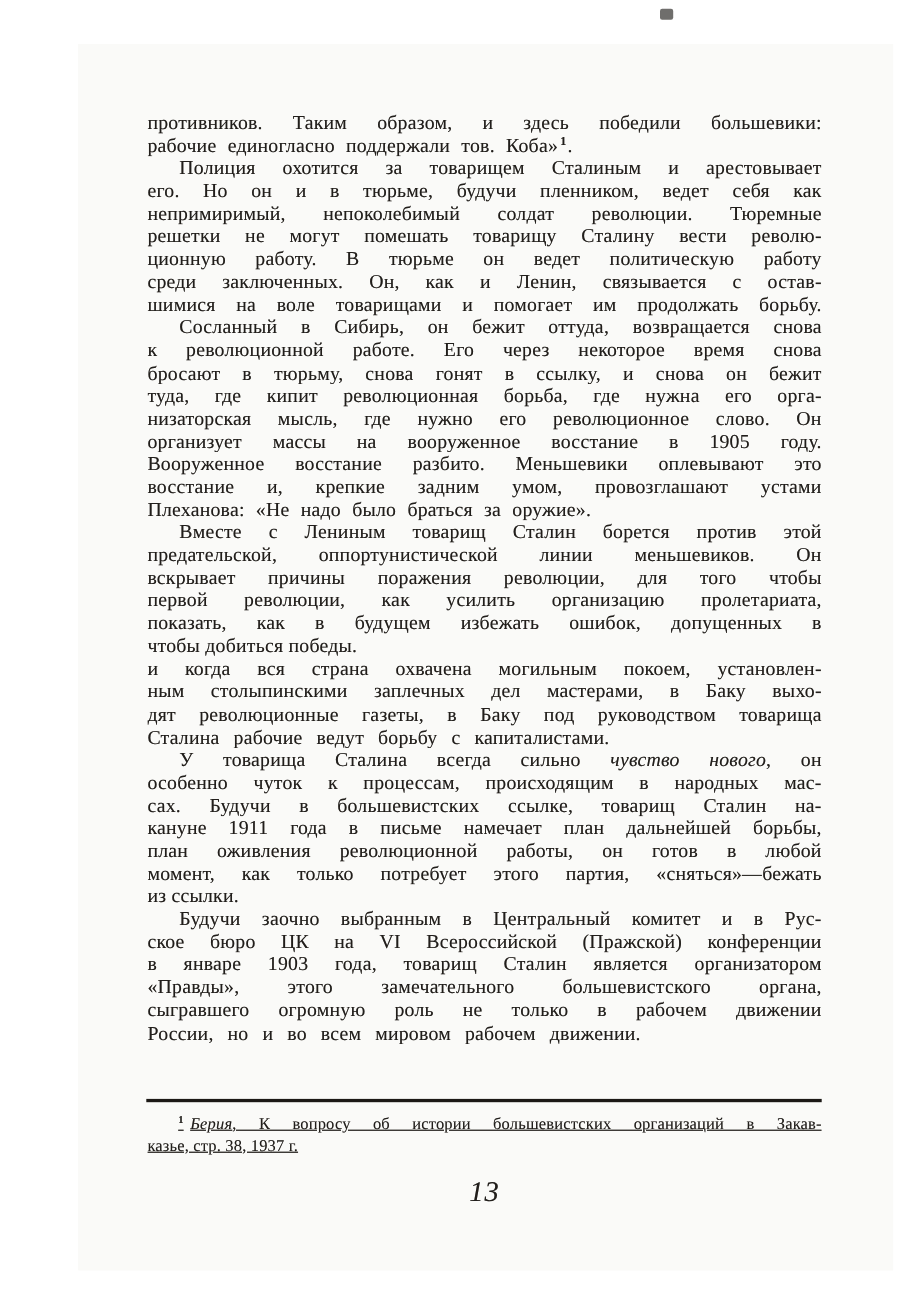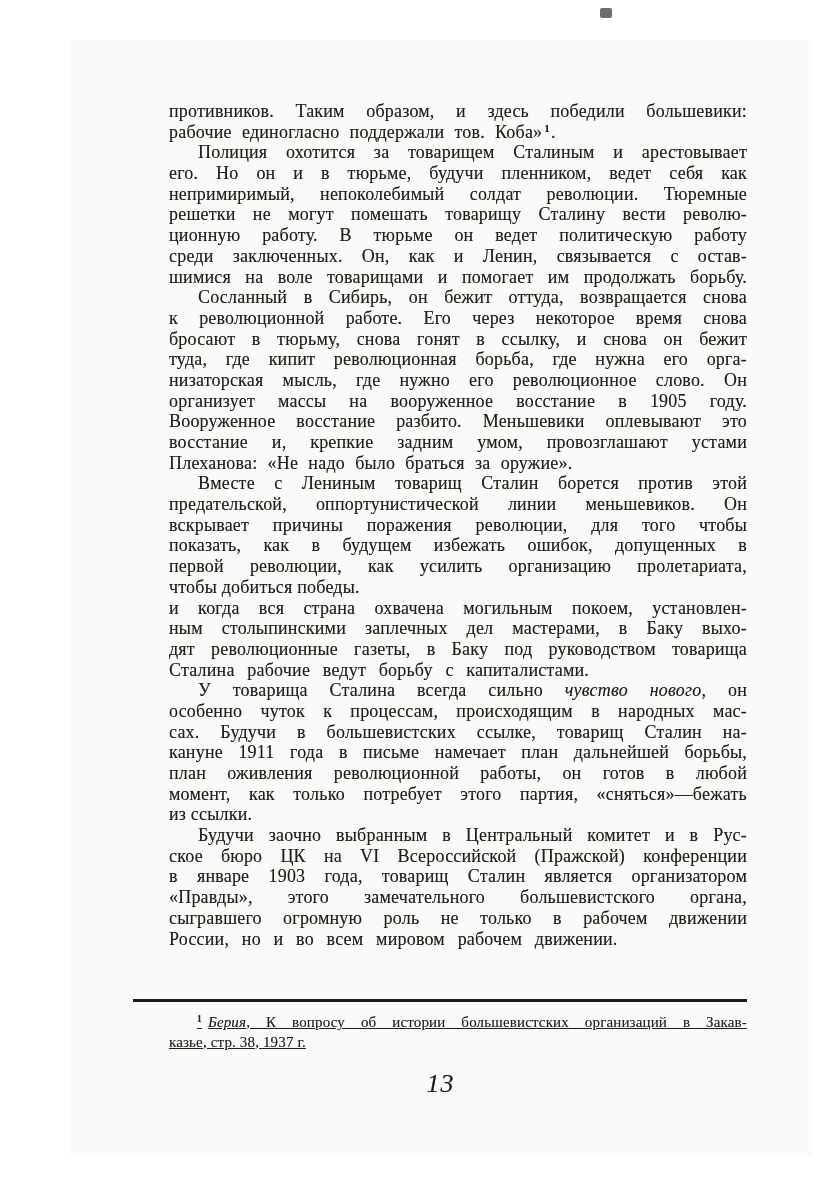--- a/index.html
+++ b/index.html
@@ -21,21 +21,21 @@
   }
   .textblock{
     position:absolute;left:134px;top:101px;width:613px;
     font-size:18px;line-height:20.7px;letter-spacing:0.2px;
     text-shadow:0 0 0.4px rgba(20,15,10,.45);
   }
   .line{
     text-align:justify;
     text-align-last:justify;
     text-justify:inter-word;
-    height:20.7px;overflow:hidden;white-space:normal;margin-left:35px;
+    height:20.7px;overflow:hidden;white-space:normal;
   }
   .line.nj{text-align-last:left;}
   .line.first{text-indent:29px;}
   .line.w1{word-spacing:5.5px;}
   .line.w2{word-spacing:8px;}
   .it{font-style:italic;}
   sup.fnsup{
     font-size:11px;font-weight:bold;line-height:0;
     position:relative;top:1px;vertical-align:super;
   }
@@ -87,22 +87,22 @@
       <div class="line"><span class="seg">низаторская мысль, где нужно его революционное слово. Он</span></div>
       <div class="line"><span class="seg">организует массы на вооруженное восстание в 1905 году.</span></div>
       <div class="line"><span class="seg">Вооруженное восстание разбито. Меньшевики оплевывают это</span></div>
       <div class="line"><span class="seg">восстание и, крепкие задним умом, провозглашают устами</span></div>
       <div class="line nj w1"><span class="seg">Плеханова: «Не надо было браться за оружие».</span></div>
     </div>
     <div>
       <div class="line first"><span class="seg">Вместе с Лениным товарищ Сталин борется против этой</span></div>
       <div class="line"><span class="seg">предательской, оппортунистической линии меньшевиков. Он</span></div>
       <div class="line"><span class="seg">вскрывает причины поражения революции, для того чтобы</span></div>
+      <div class="line"><span class="seg">первой революции, как усилить организацию пролетариата,</span></div>
       <div class="line"><span class="seg">показать, как в будущем избежать ошибок, допущенных в</span></div>
-      <div class="line"><span class="seg">первой революции, как усилить организацию пролетариата,</span></div>
       <div class="line nj"><span class="seg">чтобы добиться победы.</span></div>
     </div>
     <div>
       <div class="line"><span class="seg">и когда вся страна охвачена могильным покоем, установлен-</span></div>
       <div class="line"><span class="seg">ным столыпинскими заплечных дел мастерами, в Баку выхо-</span></div>
       <div class="line"><span class="seg">дят революционные газеты, в Баку под руководством товарища</span></div>
       <div class="line nj w2"><span class="seg">Сталина рабочие ведут борьбу с капиталистами.</span></div>
     </div>
     <div>
       <div class="line first"><span class="seg">У товарища Сталина всегда сильно </span><span class="it">чувство нового</span><span class="seg">, он</span></div>

